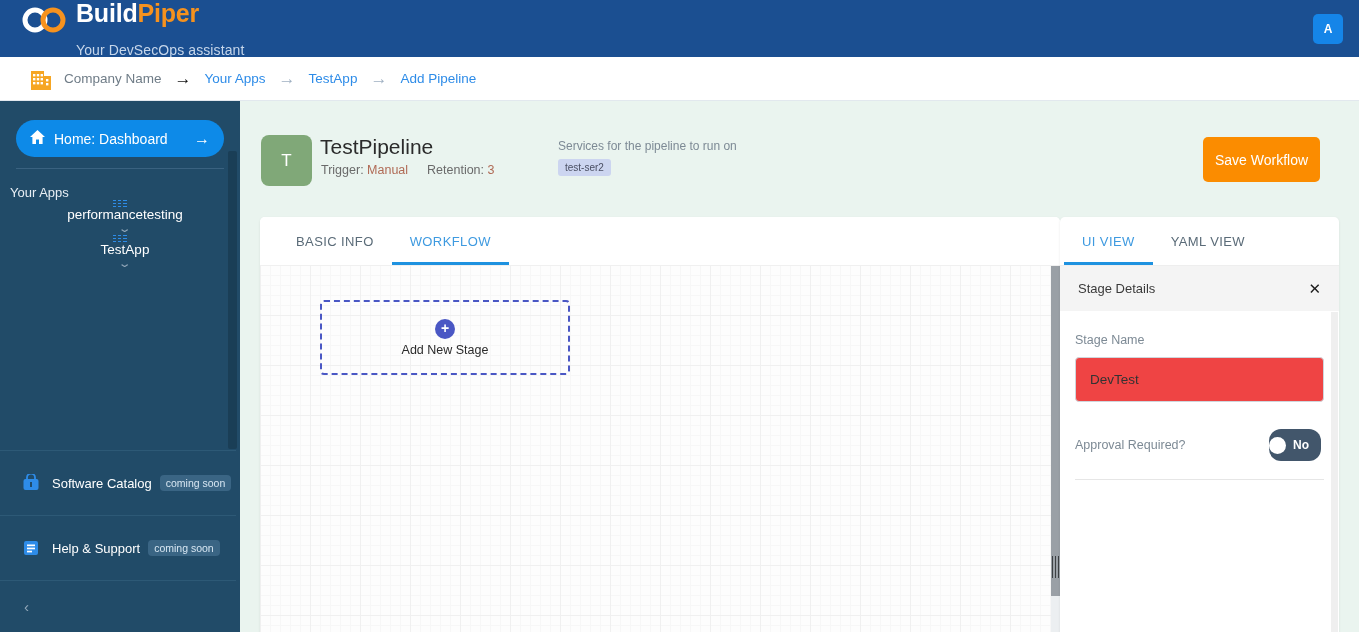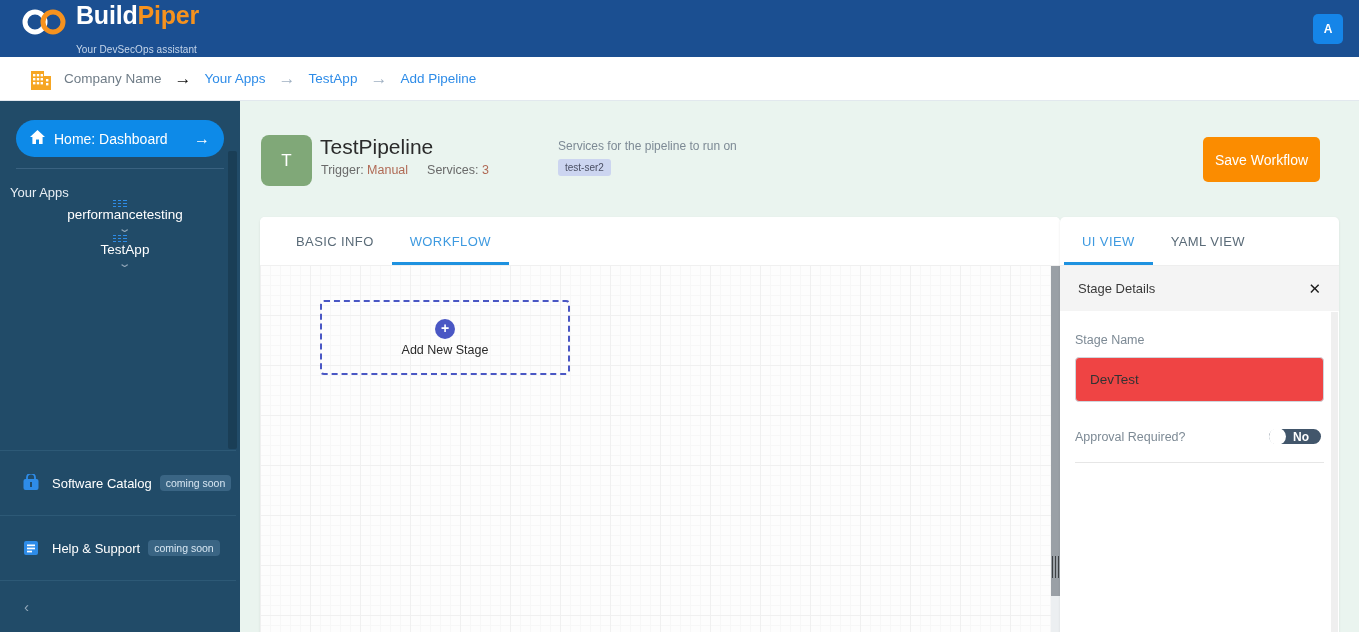--- a/index.html
+++ b/index.html
@@ -17,21 +17,21 @@
     position: absolute; left: 0; top: 0; width: 1359px; height: 57px;
     background: #1b4f91;
     display: flex; align-items: center; justify-content: space-between;
   }
   .brand { display: flex; align-items: flex-start; padding-left: 22px; }
   .brand-logo { width: 46px; height: 28px; margin-top: 5px; margin-right: 8px; position: relative; }
   .brand-text { display: flex; flex-direction: column; line-height: 1; }
   .brand-title { font-size: 25px; font-weight: bold; letter-spacing: -0.2px; }
   .brand-title .b1 { color: #ffffff; }
   .brand-title .b2 { color: #f6921e; }
-  .brand-sub { color: #c6d6ea; font-size: 10px; margin-top: 17px; letter-spacing: 0.1px; }
+  .brand-sub { color: #c6d6ea; font-size: 14px; margin-top: 17px; letter-spacing: 0.1px; }
   #avatar-badge {
     width: 30px; height: 30px; border-radius: 5px; background: #1585e8;
     color: #ffffff; font-size: 12px; font-weight: bold;
     display: flex; align-items: center; justify-content: center;
     margin-right: 16px;
   }
 
   
   #breadcrumb {
     position: absolute; left: 0; top: 57px; width: 1359px; height: 44px;
@@ -214,21 +214,21 @@
     width: 249px; height: 45px; border: 1px solid #cfd6dc; border-radius: 4px;
     padding: 0 14px; font-size: 13.5px; color: #333; outline: none;
     font-family: "Liberation Sans", sans-serif; background: #ef4444;
   }
   #approval-row {
     display: flex; align-items: center; justify-content: space-between;
     margin-top: 27px; padding-right: 3px;
   }
   #approval-label { font-size: 12.5px; color: #7d8a95; }
   #approval-toggle {
-    width: 52px; height: 15px; border-radius: 12px; background: #42566b;
+    width: 52px; height: 32px; border-radius: 12px; background: #42566b;
     display: flex; align-items: center; padding: 0 0; cursor: pointer;
   }
   #approval-knob { width: 17px; height: 17px; border-radius: 50%; background: #ffffff; }
   #approval-value { color: #ffffff; font-size: 12px; font-weight: bold; margin-left: 7px; }
   #dp-divider { margin-top: 18px; height: 1px; background: #e6e6e6; }
   #dp-scrollbar {
     position: absolute; right: 1px; top: 95px; width: 7px; height: 420px; background: #efefef;
   }
 </style>
 </head>
@@ -359,21 +359,21 @@
 
 <div id="main">
 
   <div id="pipeline-header">
     <div id="pipeline-avatar">T</div>
     <div id="pipeline-name">TestPipeline</div>
     <div id="pipeline-meta">
       <span>Trigger:</span>
       <span class="val">Manual</span>
       <span class="sep"></span>
-      <span>Services:</span>
+      <span>Retention:</span>
       <span class="val">3</span>
     </div>
     <div id="services-label">Services for the pipeline to run on</div>
     <div id="service-chip">test-ser2</div>
     <button id="save-workflow">Save Workflow</button>
   </div>
 
   <div id="workflow-card">
     <div id="wf-tabs">
       <div class="wf-tab">BASIC INFO</div>

